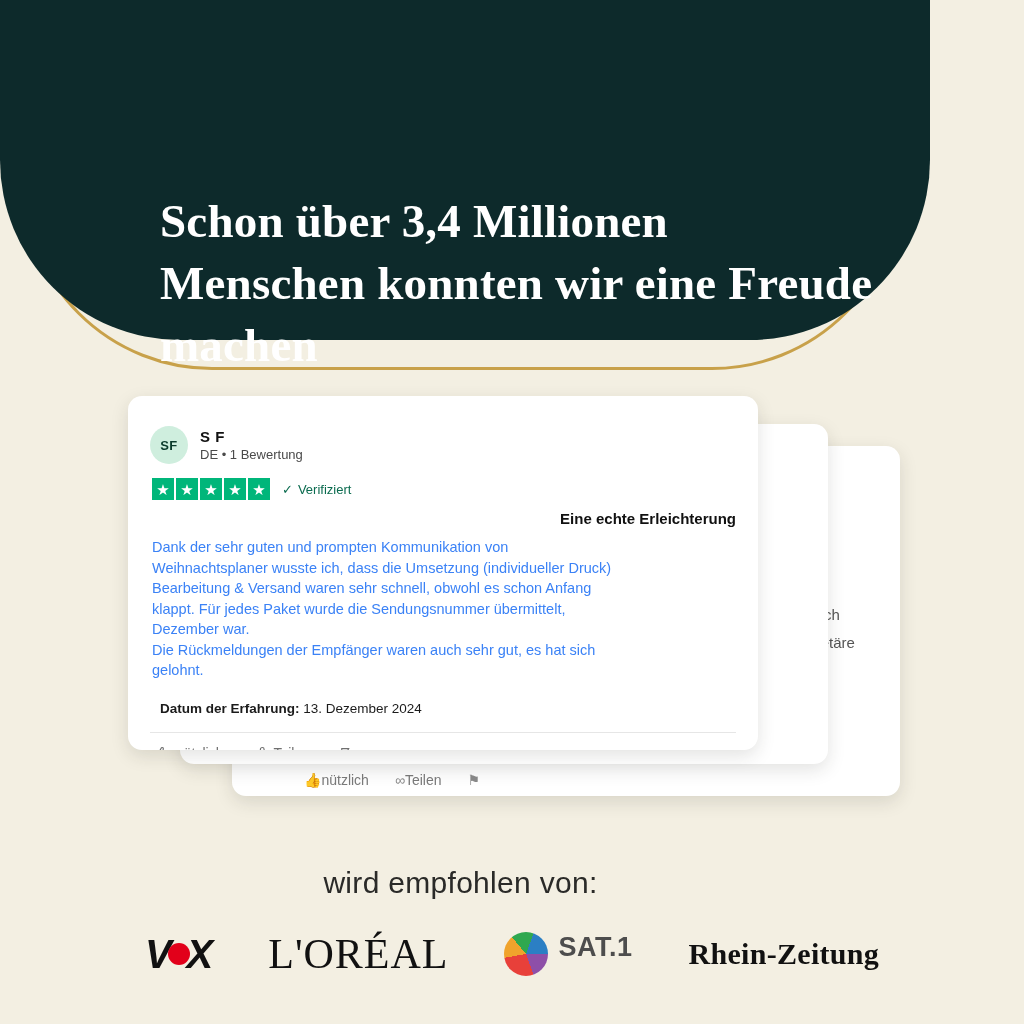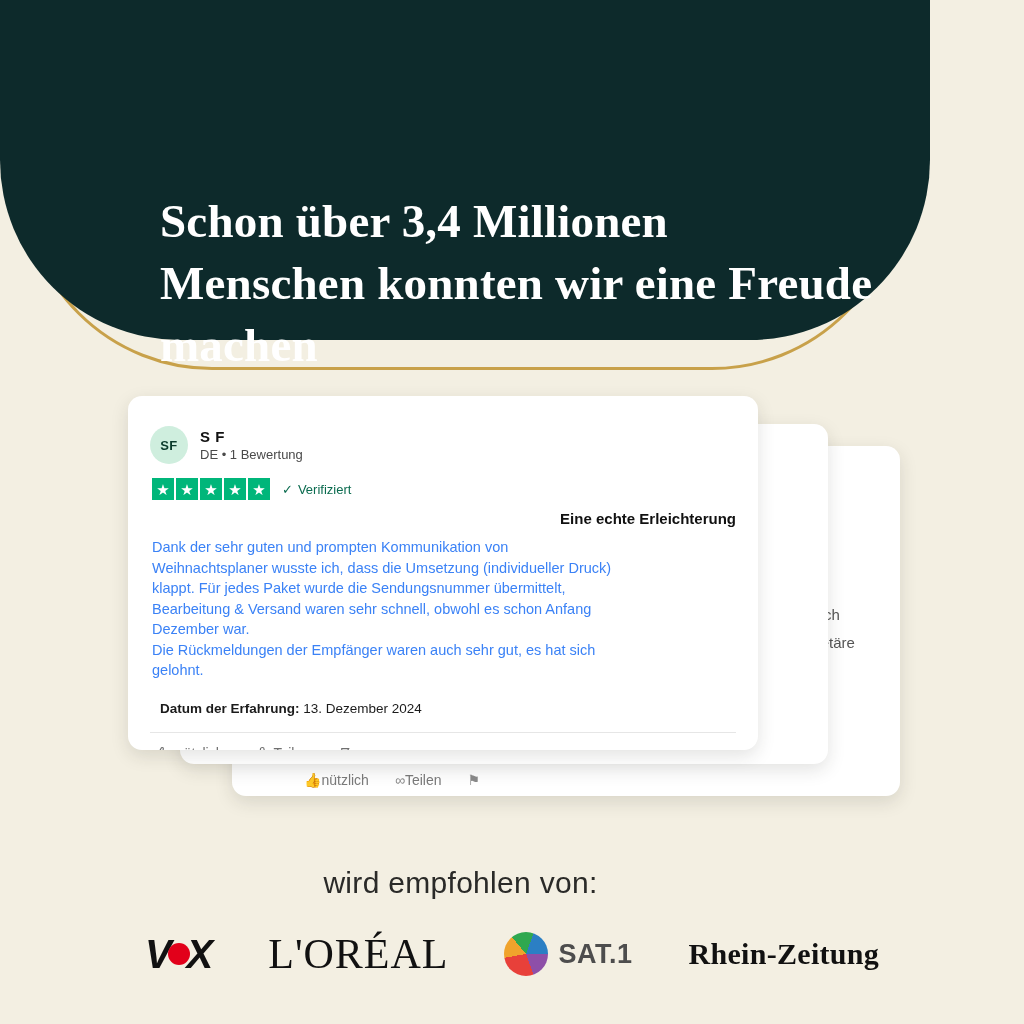--- a/index.html
+++ b/index.html
@@ -137,21 +137,21 @@
     letter-spacing: -1px; display: flex; align-items: center;
   }
   .vox-dot {
     width: 22px; height: 22px; border-radius: 50%;
     background: #e2001a; display: inline-block; margin: 0 -3px;
   }
   .logo-loreal {
     font-family: "Liberation Serif", serif;
     font-size: 42px; color: #111111; letter-spacing: 1px; font-weight: 400;
   }
-  .logo-sat1 { display: flex; align-items: center; gap: 10px; }
+  .logo-sat1 { display: flex; align-items: flex-start; gap: 10px; }
   .sat-ball {
     width: 44px; height: 44px; border-radius: 50%;
     background:
       conic-gradient(from 200deg, #e8403a 0deg 60deg, #f0a32c 60deg 120deg,
                      #2fa84f 120deg 180deg, #2b7fc4 180deg 250deg,
                      #8e4fa8 250deg 320deg, #e8403a 320deg 360deg);
   }
   .sat-text {
     font-family: "Liberation Sans", sans-serif;
     font-weight: 700; font-size: 27px; color: #4d4d4d; letter-spacing: .5px;
@@ -213,22 +213,22 @@
         <span class="chk">✓</span>
         <span>Verifiziert</span>
       </div>
     </div>
 
     <div class="rev-title">Eine echte Erleichterung</div>
 
     <div class="rev-body">
       <p>Dank der sehr guten und prompten Kommunikation von</p>
       <p>Weihnachtsplaner wusste ich, dass die Umsetzung (individueller Druck)</p>
+      <p>Bearbeitung &amp; Versand waren sehr schnell, obwohl es schon Anfang</p>
       <p>klappt. Für jedes Paket wurde die Sendungsnummer übermittelt,</p>
-      <p>Bearbeitung &amp; Versand waren sehr schnell, obwohl es schon Anfang</p>
       <p>Dezember war.</p>
       <p>Die Rückmeldungen der Empfänger waren auch sehr gut, es hat sich</p>
       <p>gelohnt.</p>
     </div>
 
     <div class="rev-date">
       <b>Datum der Erfahrung:</b>
       <span>13. Dezember 2024</span>
     </div>
 

